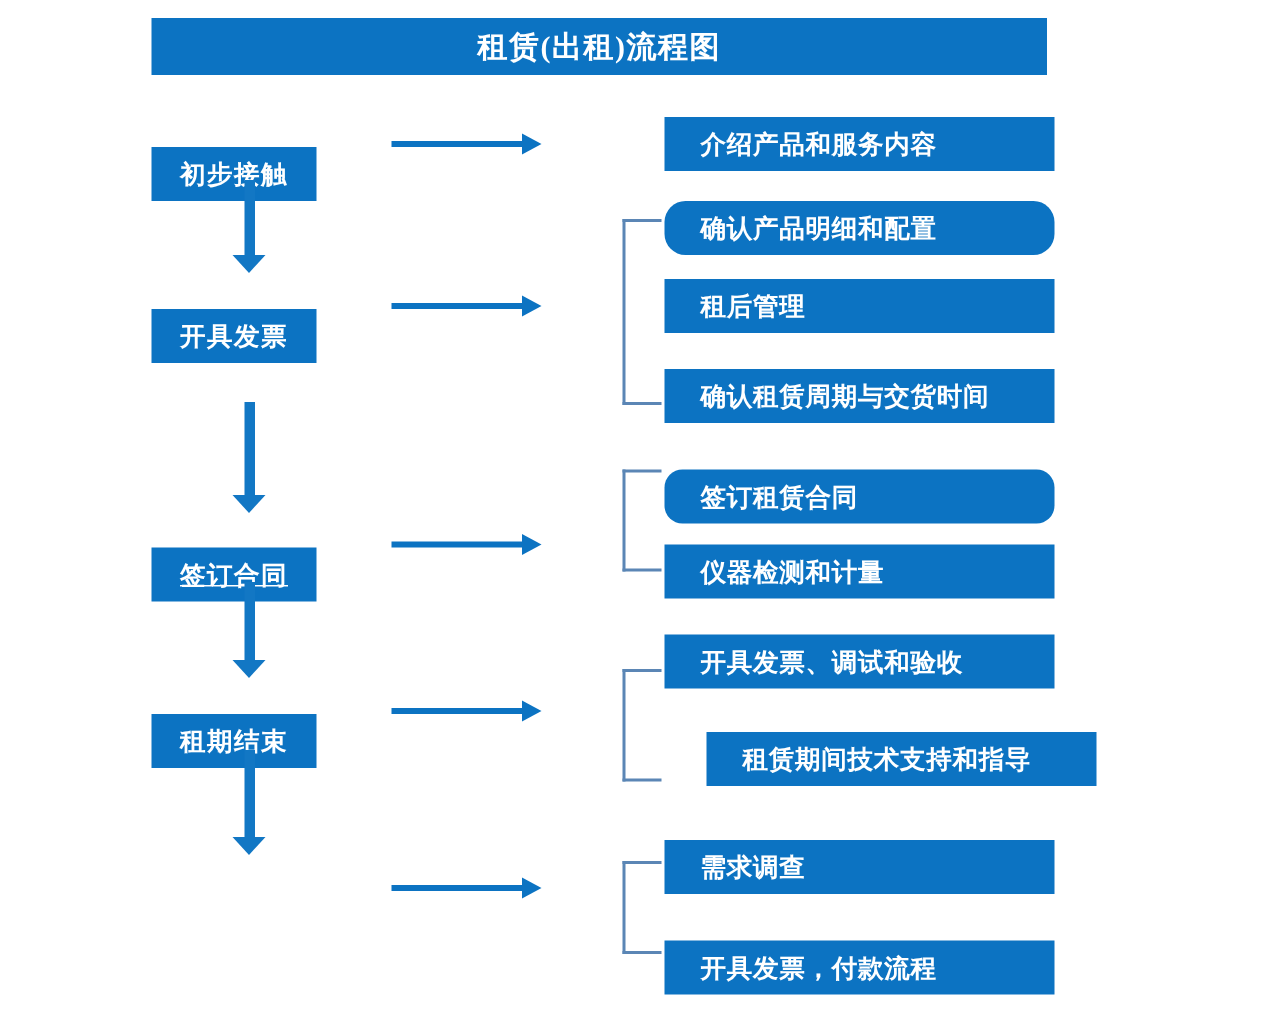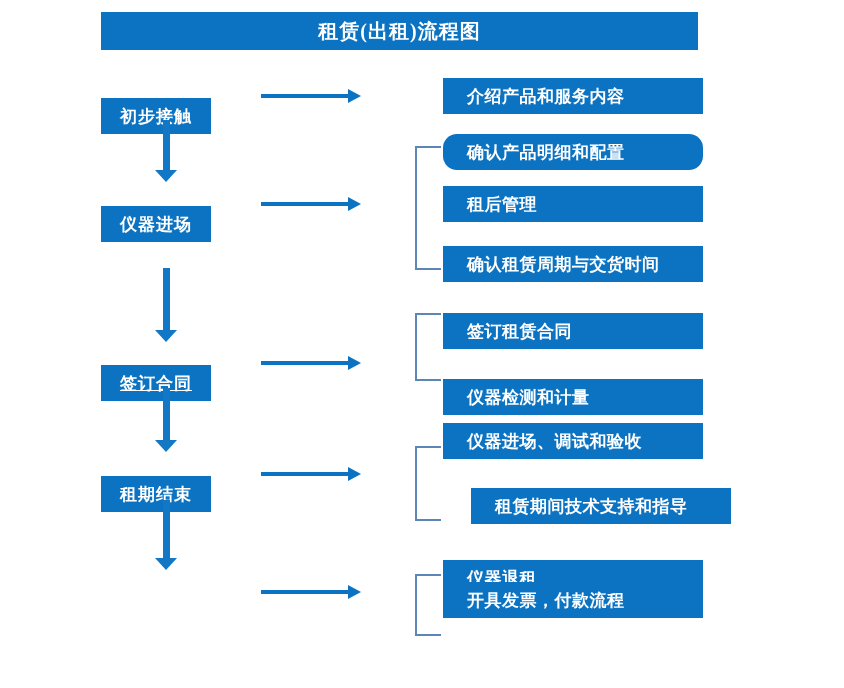--- a/index.html
+++ b/index.html
@@ -131,21 +131,21 @@
   }
 </style>
 </head>
 <body>
 
 <div id="flowchart">
 
   <div class="title-bar">租赁(出租)流程图</div>
 
   <div class="stage-box" style="left:101px; top:78px;">初步接触</div>
-  <div class="stage-box" style="left:101px; top:186px;">仪器进场</div>
+  <div class="stage-box" style="left:101px; top:186px;">开具发票</div>
   <div class="stage-box" style="left:101px; top:345px;text-decoration:underline;">签订合同</div>
   <div class="stage-box" style="left:101px; top:456px;">租期结束</div>
 
   <div class="v-arrow" style="left:155px; top:120px; height:62px;">
     <div class="shaft" style="height:50px;"></div>
     <div class="head"></div>
   </div>
   <div class="v-arrow" style="left:155px; top:268px; height:74px;">
     <div class="shaft" style="height:62px;"></div>
     <div class="head"></div>
@@ -184,22 +184,22 @@
   <div class="bracket" style="top:313px; height:68px;"></div>
   <div class="bracket" style="top:446px; height:75px;"></div>
   <div class="bracket" style="top:574px; height:62px;"></div>
 
   <div class="detail-box" style="top:78px;">介绍产品和服务内容</div>
 
   <div class="detail-box" style="top:134px;border-radius:14px;">确认产品明细和配置</div>
   <div class="detail-box" style="top:186px;">租后管理</div>
   <div class="detail-box" style="top:246px;font-family:Liberation Serif, serif;">确认租赁周期与交货时间</div>
 
-  <div class="detail-box" style="top:313px;">签订租赁合同</div>
-  <div class="detail-box" style="top:363px;margin-top:16px;">仪器检测和计量</div>
-
-  <div class="detail-box" style="top:423px;">仪器进场、调试和验收</div>
+  <div class="detail-box" style="top:313px;border-radius:12px;">签订租赁合同</div>
+  <div class="detail-box" style="top:363px;">仪器检测和计量</div>
+
+  <div class="detail-box" style="top:423px;">开具发票、调试和验收</div>
   <div class="detail-box" style="top:488px;margin-left:28px;">租赁期间技术支持和指导</div>
 
-  <div class="detail-box" style="top:560px;">仪器退租</div>
-  <div class="detail-box" style="top:582px;">开具发票，付款流程</div>
+  <div class="detail-box" style="top:560px;">需求调查</div>
+  <div class="detail-box" style="top:627px;">开具发票，付款流程</div>
 
 </div>
 
 </body></html>

